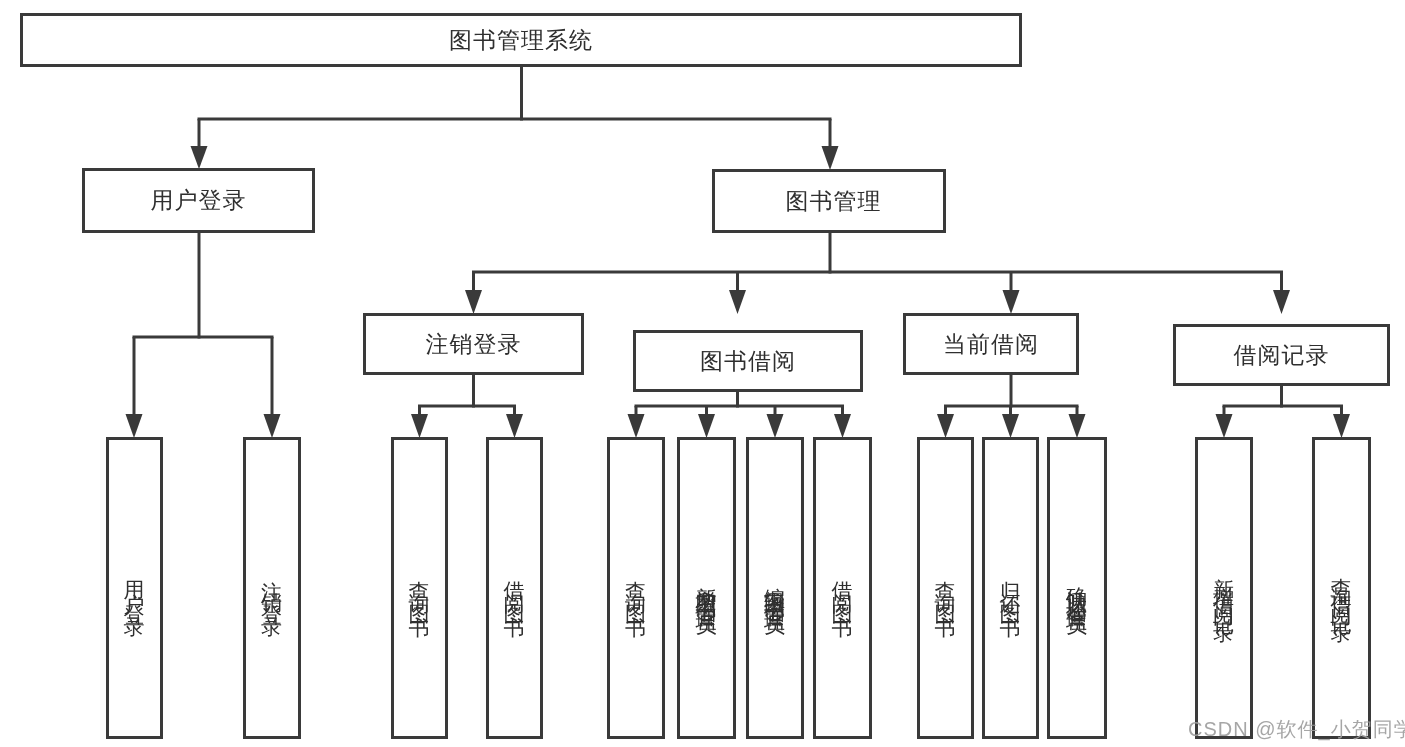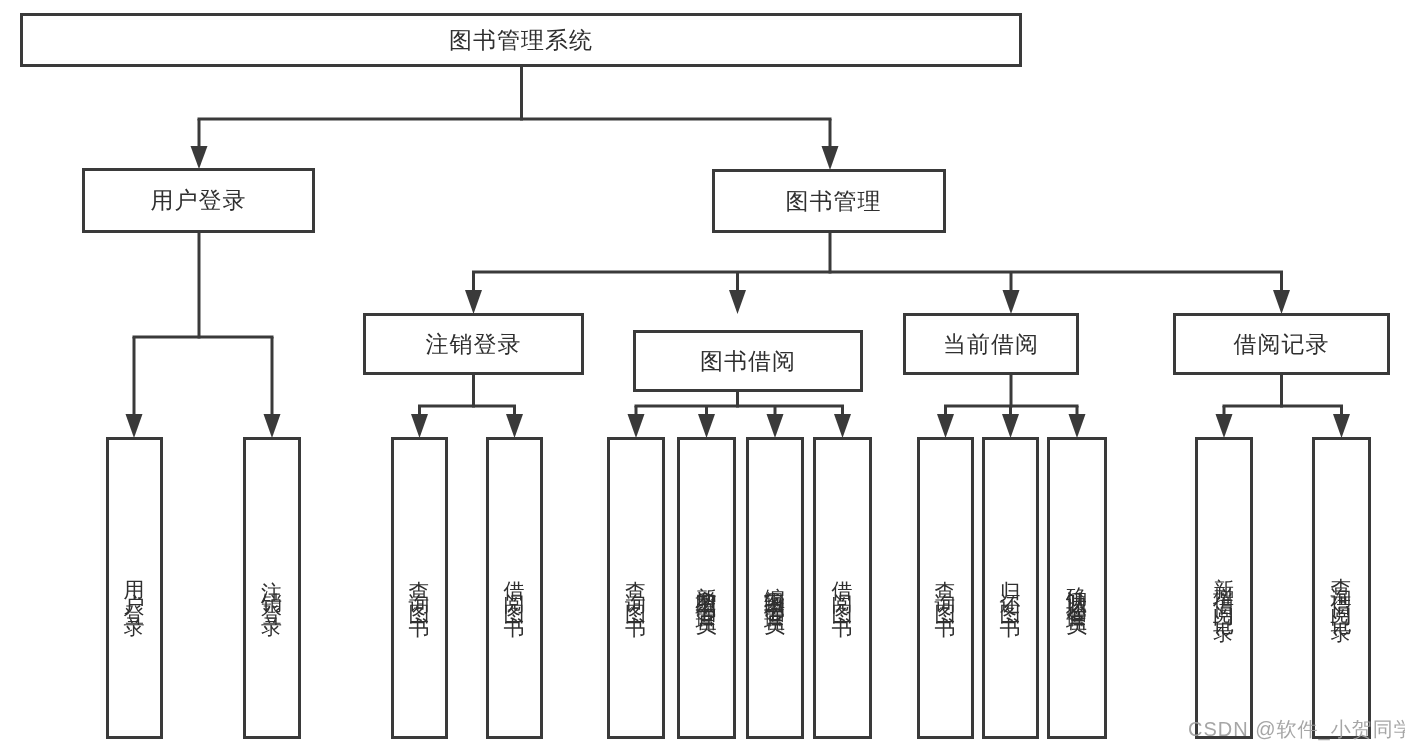--- a/index.html
+++ b/index.html
@@ -112,21 +112,21 @@
 
   <div class="node h-node" style="left:363px;top:313px;width:221px;height:62px;">
     <span>注销登录</span>
   </div>
   <div class="node h-node" style="left:633px;top:330px;width:230px;height:62px;">
     <span>图书借阅</span>
   </div>
   <div class="node h-node" style="left:903px;top:313px;width:176px;height:62px;">
     <span>当前借阅</span>
   </div>
-  <div class="node h-node" style="left:1173px;top:313px;width:217px;height:62px;">
+  <div class="node h-node" style="left:1173px;top:324px;width:217px;height:62px;">
     <span>借阅记录</span>
   </div>
 
   <div class="node v-node v4" style="left:106px;top:437px;width:57px;height:302px;">
     <span>用户登录</span>
   </div>
   <div class="node v-node v4" style="left:243px;top:437px;width:58px;height:302px;">
     <span>注销登录</span>
   </div>
 

